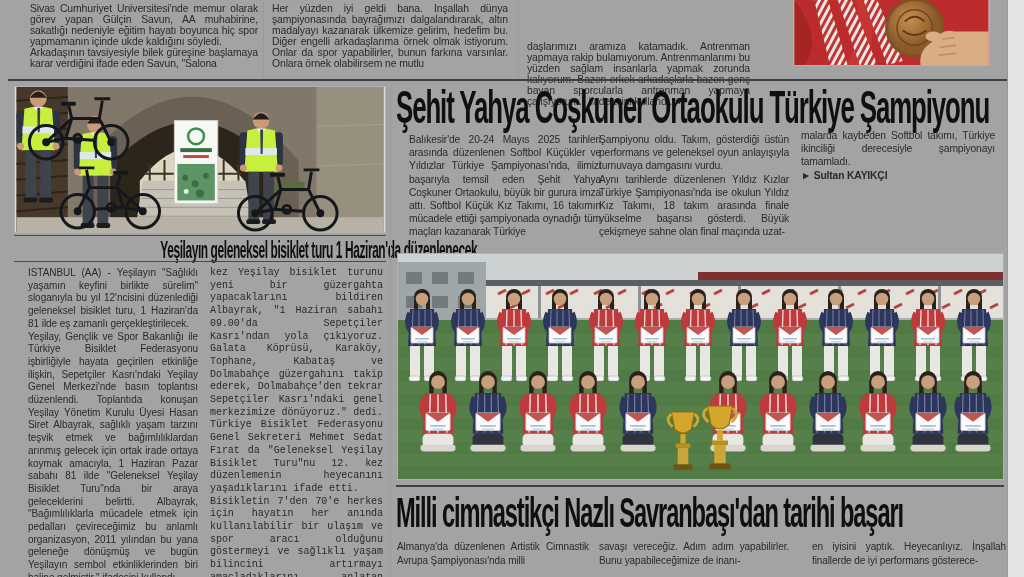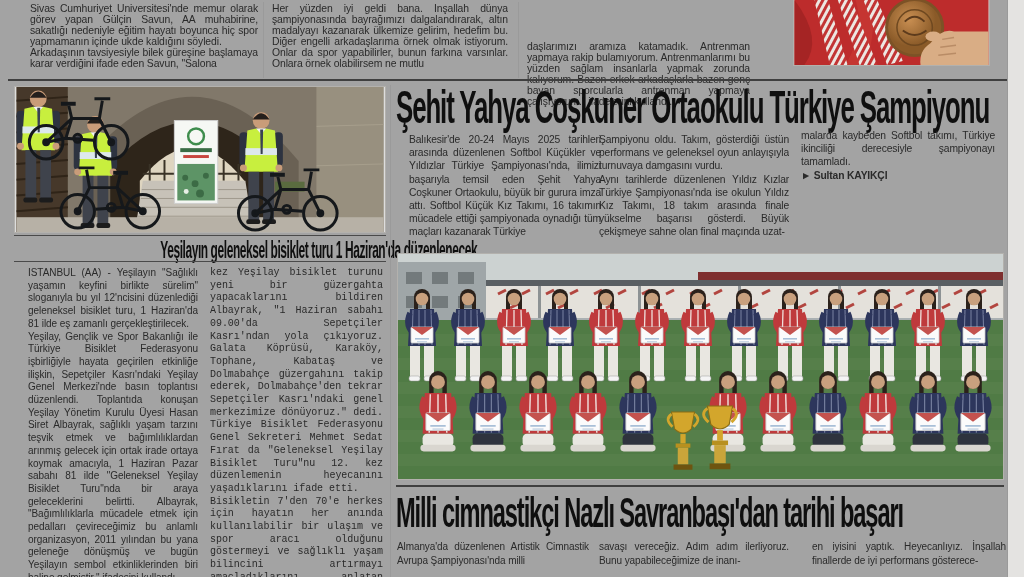--- a/index.html
+++ b/index.html
@@ -407,20 +407,20 @@
 
   <div class="rule-h thick" style="left:396px;top:485px;width:608px;"></div>
 
   <div class="headline hl-bottom">
     <span>Milli cimnastikçi Nazlı Savranbaşı'dan tarihi başarı</span>
   </div>
   <div class="col ba" style="left:397px;top:540px;width:192px;height:37px;">
     <p>Almanya'da düzenlenen Artistik Cimnastik Avrupa Şampiyonası'nda milli</p>
   </div>
   <div class="col ba" style="left:599px;top:540px;width:190px;height:37px;">
-    <p>savaşı vereceğiz. Adım adım ilerliyoruz. Bunu yapabileceğimize de inanı-</p>
+    <p>savaşı vereceğiz. Adım adım yapabilirler. Bunu yapabileceğimize de inanı-</p>
   </div>
   <div class="col ba" style="left:812px;top:540px;width:194px;height:37px;">
     <p>en iyisini yaptık. Heyecanlıyız. İnşallah finallerde de iyi performans gösterece-</p>
   </div>
 
   <div class="edge-strip"></div>
 </div>
 
 </body></html>

